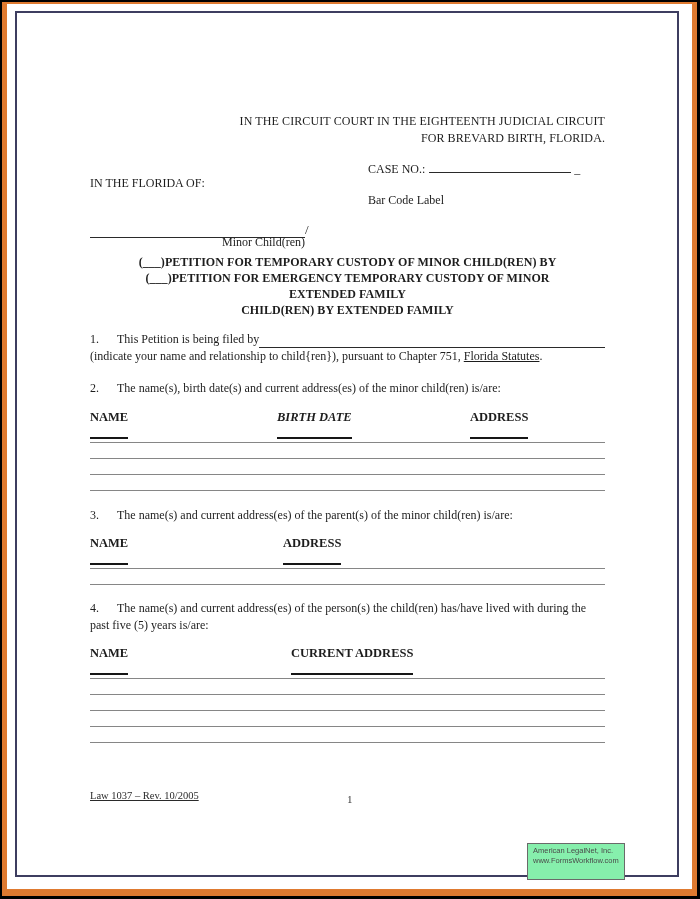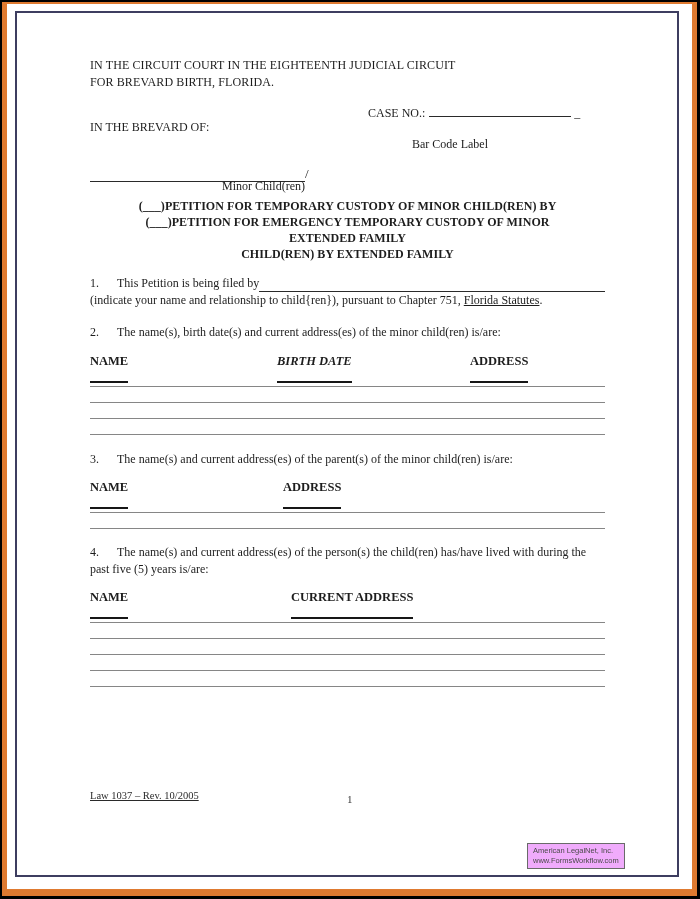--- a/index.html
+++ b/index.html
@@ -18,27 +18,27 @@
     position:absolute;left:15px;top:11px;right:21px;bottom:22px;
     background:#fff;
     box-sizing:border-box;
   }
   .page-inner{
     position:absolute;inset:0;
     padding:0 72px 0 73px;
     font-size:12px;line-height:17px;
   }
   
-  .court{margin-top:44px;text-align:left;font-size:12px;line-height:16.5px;letter-spacing:.1px;}
+  .court{margin-top:100px;text-align:right;font-size:12px;line-height:16.5px;letter-spacing:.1px;}
   .case-block{position:relative;margin-top:15px;height:49px;}
   .case-row{position:absolute;left:278px;top:0;white-space:nowrap;}
   .case-fill{display:inline-block;width:142px;border-bottom:1px solid #2a2a2a;height:11px;margin-left:4px;}
   .case-tail{display:inline-block;margin-left:3px;}
   .interest{position:absolute;left:0;top:14px;}
-  .barcode{position:absolute;left:278px;top:31px;margin-left:44px;}
+  .barcode{position:absolute;left:278px;top:31px;}
   
   .minor{margin-top:11px;}
   .minor-rule-row{height:13px;white-space:nowrap;}
   .minor-rule{display:inline-block;width:215px;border-bottom:1.5px solid #2a2a2a;height:12px;vertical-align:bottom;}
   .minor-slash{display:inline-block;vertical-align:bottom;font-size:13px;}
   .minor-label{width:215px;text-align:right;line-height:16px;}
   
   .title{margin-top:4px;text-align:center;font-weight:bold;font-size:12px;line-height:16px;letter-spacing:.05px;}
   
   .para-flex{display:flex;align-items:flex-end;}
@@ -63,45 +63,45 @@
   .hdr.c4b{left:193px;margin-left:8px;}
   
   .rules{margin-top:0;}
   .rule{height:15px;border-bottom:1.2px solid #868686;}
   
   .footer-ref{position:absolute;left:73px;top:777px;font-size:10.5px;text-decoration:underline;color:#2a2a2a;}
   .footer-page{position:absolute;left:330px;top:780px;font-size:11px;color:#3a3a3a;}
   .aln-box{
     position:absolute;left:510px;top:830px;
     border:1px solid #6a6a6a;
-    padding:2px 5px 3px 5px;
+    padding:2px 5px 14px 5px;
     font-family:"Liberation Sans","DejaVu Sans",sans-serif;
     font-size:7.5px;line-height:9.5px;color:#4a4a4a;
-    background:#f0abfc;
+    background:#86efac;
   }
 </style>
 </head>
 <body>
 
 <div class="frame-orange" style="background: rgb(223, 122, 48);"></div>
 <div class="frame-whitegap"></div>
 
 <div class="page" id="pageEl" style="border: 2px solid rgb(61, 61, 96);">
   <div class="page-inner">
 
     <div class="court">
       <div>IN THE CIRCUIT COURT IN THE EIGHTEENTH JUDICIAL CIRCUIT</div>
       <div>FOR BREVARD BIRTH, FLORIDA.</div>
     </div>
 
     <div class="case-block">
       <div class="case-row">
         <span>CASE NO.:</span><span class="case-fill"></span><span class="case-tail">_</span>
       </div>
-      <div class="interest">IN THE BREVARD OF:</div>
+      <div class="interest">IN THE FLORIDA OF:</div>
       <div class="barcode">Bar Code Label</div>
     </div>
 
     <div class="minor">
       <div class="minor-rule-row">
         <span class="minor-rule"></span><span class="minor-slash">/</span>
       </div>
       <div class="minor-label">Minor Child(ren)</div>
     </div>
 

